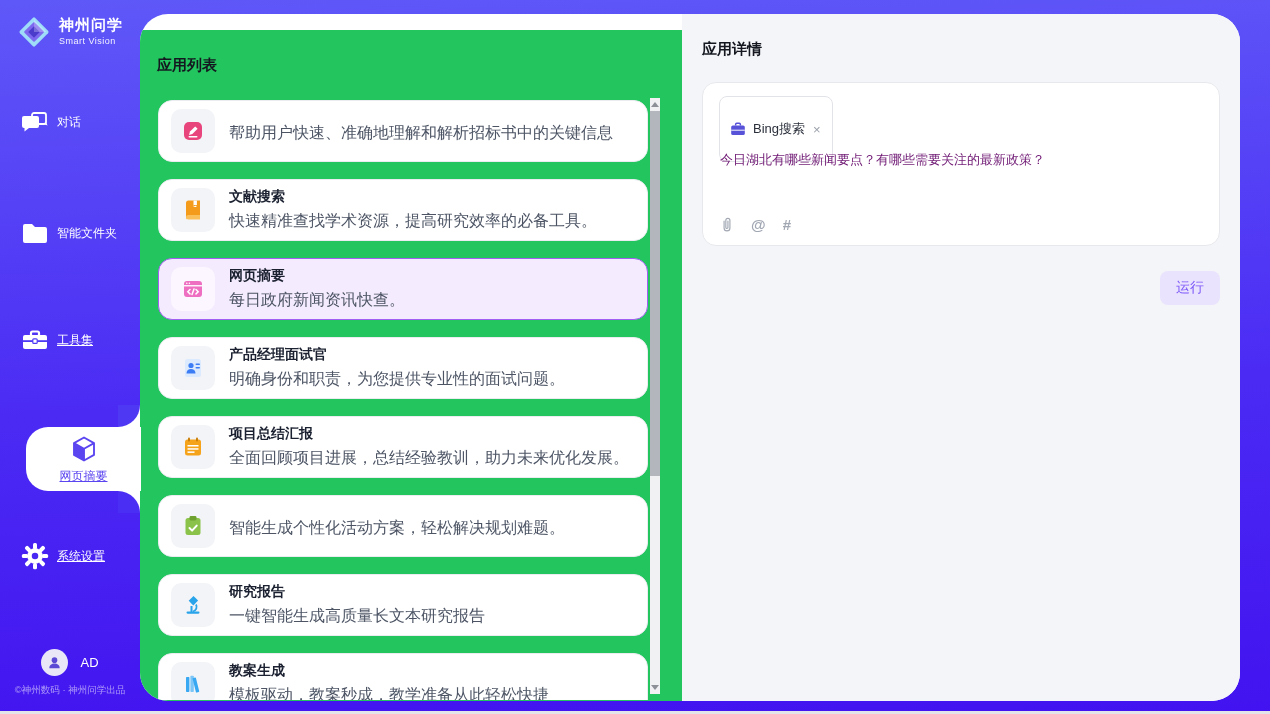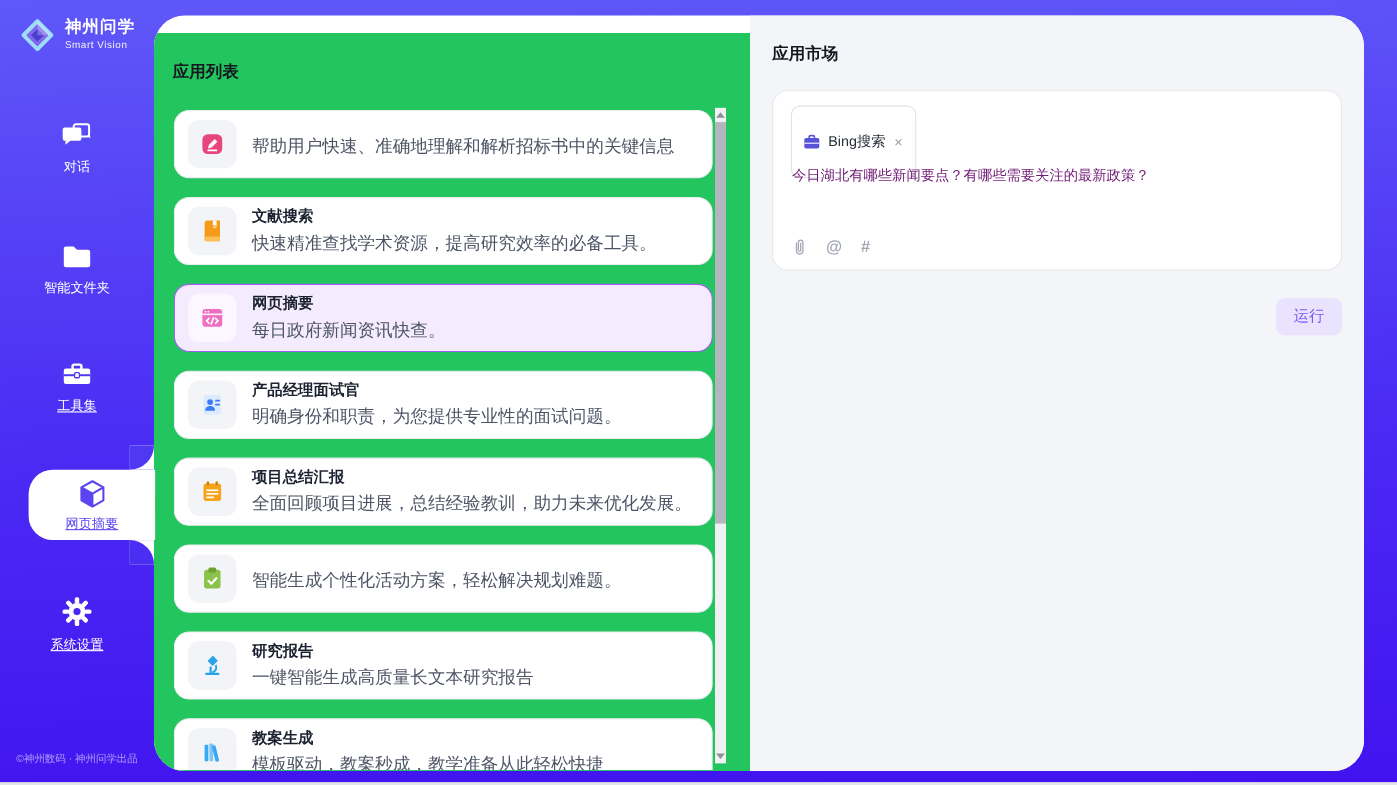--- a/index.html
+++ b/index.html
@@ -9,22 +9,22 @@
   .app { position:absolute; left:0; top:0; width:1270px; height:711px;
          background:linear-gradient(178deg,#5F58F8 0%,#4B2BF4 55%,#4213F0 100%); }
 
   
   .sidebar { position:absolute; left:0; top:0; width:140px; height:100%; }
   .logo { position:absolute; left:16px; top:14px; display:flex; align-items:center; gap:7px; }
   .logo-text { color:#fff; line-height:1.1; }
   .logo-title { font-size:15px; font-weight:bold; letter-spacing:1px; }
   .logo-sub { font-size:9px; opacity:.92; letter-spacing:.5px; margin-top:3px; }
 
-  .nav-item { position:absolute; left:0; width:140px; display:flex; flex-direction:column;
-              align-items:center; gap:7px; color:#fff; cursor:pointer; }
+  .nav-item { position:absolute; left:0; width:140px; display:flex; 
+              align-items:center; gap:7px; color:#fff; cursor:pointer;padding-left:20px; }
   .nav-label { font-size:12px; color:#fff; }
   .nav-label.underlined { text-decoration:underline; }
 
   
   .market-tab { position:absolute; left:26px; top:427px; width:115px; height:64px;
                 background:#fff; border-radius:22px 0 0 22px; z-index:3;
                 display:flex; flex-direction:column; align-items:center; justify-content:center; gap:4px; cursor:pointer; }
   .market-tab .nav-label { color:#5b45f0; text-decoration:underline; }
   .fillet { position:absolute; left:118px; width:22px; height:22px; background:#fff; z-index:2; }
   .fillet.top { top:405px; }
@@ -164,20 +164,29 @@
             <rect x="10.4" y="17.5" width="3.2" height="5" rx="1.2" transform="rotate(45 12 12)"></rect>
             <rect x="10.4" y="1.5" width="3.2" height="5" rx="1.2" transform="rotate(-45 12 12)"></rect>
             <rect x="10.4" y="17.5" width="3.2" height="5" rx="1.2" transform="rotate(-45 12 12)"></rect>
           </g>
           <circle cx="12" cy="12" r="2.6" fill="#4A28F3"></circle>
         </svg>
       </span>
       <span class="nav-label underlined">系统设置</span>
     </div>
 
+    <div class="user-row">
+      <span class="avatar">
+        <svg width="15" height="15" viewBox="0 0 16 16">
+          <circle cx="8" cy="5.5" r="3" fill="#5b4bd4"></circle>
+          <path d="M2.5 14 c0 -3.4 2.5 -5 5.5 -5 s5.5 1.6 5.5 5 z" fill="#5b4bd4"></path>
+        </svg>
+      </span>
+      <span class="user-name">AD</span>
+    </div>
 
     <div class="copyright">©神州数码 · 神州问学出品</div>
   </div>
 
   <div class="content">
 
     <div class="list-panel">
       <div class="panel-title">应用列表</div>
       <div class="cards">
           <div class="card">
@@ -294,21 +303,21 @@
         </div>
 
       <div class="scrollbar">
         <div class="scroll-arrow up"></div>
         <div class="scroll-thumb"></div>
         <div class="scroll-arrow down"></div>
       </div>
     </div>
 
     <div class="detail-panel">
-      <div class="detail-title">应用市场</div>
+      <div class="detail-title">应用详情</div>
 
       <div class="input-card">
         <span class="tool-tag">
           <span>
             <svg width="16" height="15" viewBox="0 0 20 18">
               <path d="M7 4 v-1.4 a1.4 1.4 0 0 1 1.4 -1.4 h3.2 A1.4 1.4 0 0 1 13 2.6 V4" fill="none" stroke="#5752d8" stroke-width="1.8"></path>
               <rect x="1.5" y="4" width="17" height="12" rx="2" fill="#5752d8"></rect>
               <rect x="1.5" y="9.2" width="17" height="1.4" fill="#fff" opacity=".85"></rect>
             </svg>
           </span>

